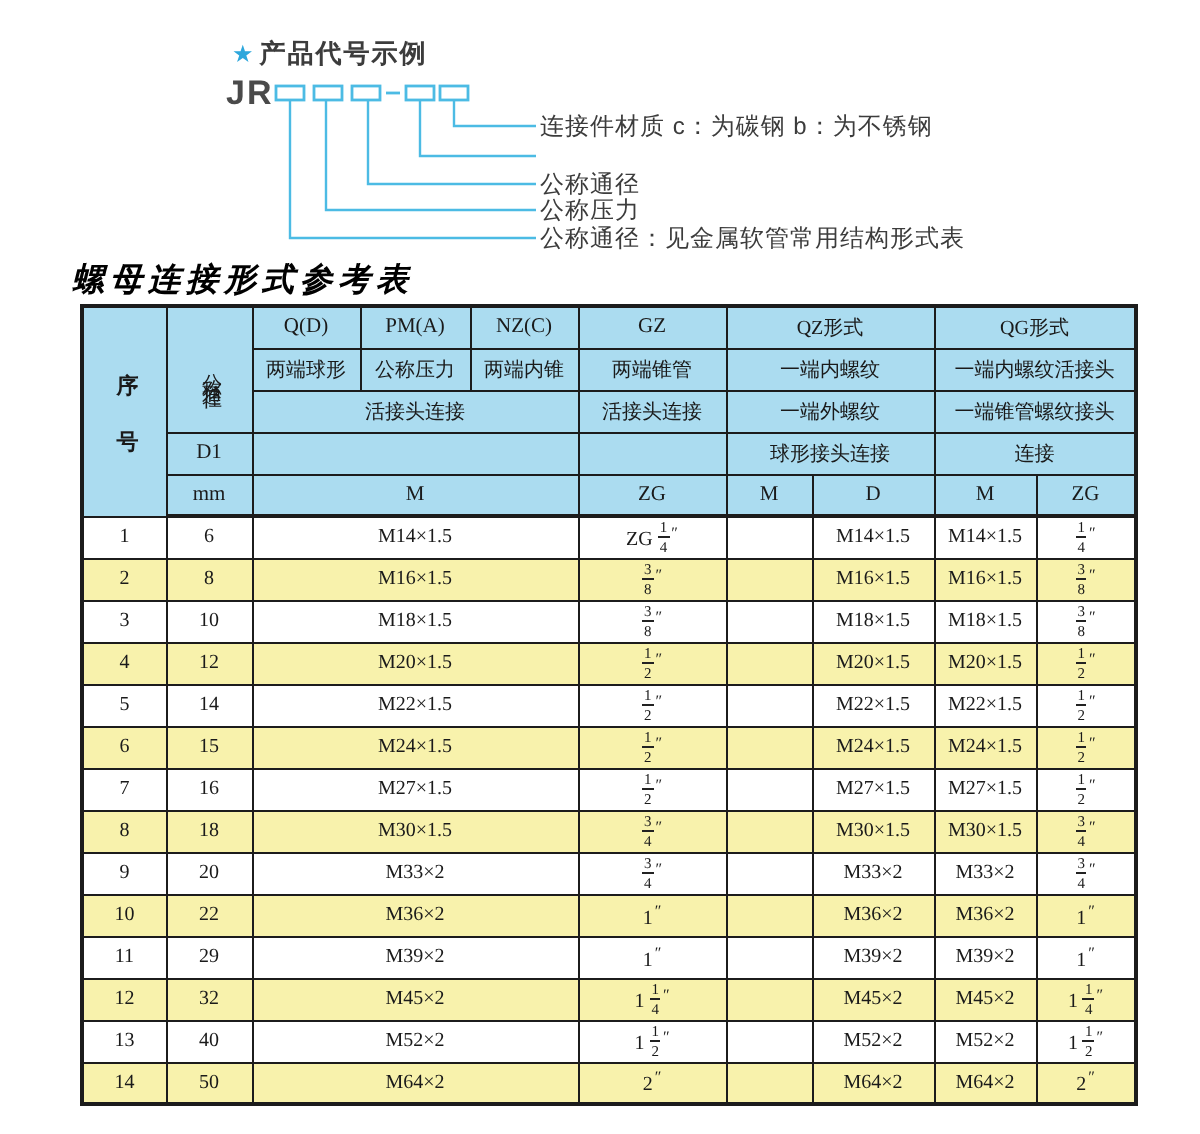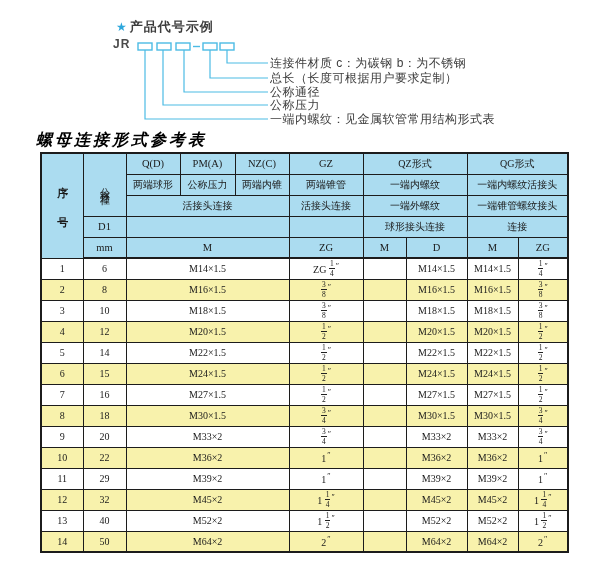--- a/index.html
+++ b/index.html
@@ -9,21 +9,21 @@
   *{margin:0;padding:0;box-sizing:border-box;}
   html,body{width:600px;height:567px;background:#ffffff;overflow:hidden;
     font-family:"Liberation Sans","DejaVu Sans",sans-serif;}
   .page{position:relative;width:600px;height:426px;background:#fff;}
 
   
   .diagram{position:absolute;left:0;top:0;width:600px;height:130px;}
   .diagram svg{position:absolute;left:0;top:0;}
   .star-title{position:absolute;left:116px;top:18px;font-size:13px;font-weight:bold;color:var(--label-ink);letter-spacing:1px;}
   .star{color:#2da7dc;margin-right:2px;font-size:12px;}
-  .code-prefix{position:absolute;left:113px;top:37px;font-size:12px;font-weight:bold;color:#4a4a4a;letter-spacing:1px;}
+  .code-prefix{position:absolute;left:113px;top:37px;font-size:17px;font-weight:bold;color:#4a4a4a;letter-spacing:1px;}
   .dlabel{position:absolute;left:270px;height:14px;line-height:14px;
     font-size:12px;font-weight:normal;color:var(--label-ink);letter-spacing:0.5px;white-space:nowrap;}
 
   
   .tbl-title{position:absolute;left:36px;top:130px;font-size:16px;font-weight:bold;font-style:italic;
     color:#000;letter-spacing:3px;font-family:"Liberation Serif","DejaVu Serif",serif;}
   table.ref{position:absolute;left:40px;top:152px;width:527px;border-collapse:collapse;table-layout:fixed;
     border:2px solid var(--border);font-family:"Liberation Serif","DejaVu Serif",serif;}
   .ref th,.ref td{border:1px solid var(--border);text-align:center;vertical-align:middle;
     padding:0 1px;height:21px;font-weight:normal;color:var(--ink);overflow:hidden;}
@@ -59,24 +59,23 @@
         <polyline points="227,50 227,63 268,63"></polyline>
         <polyline points="210,50 210,78 268,78"></polyline>
         <polyline points="184,50 184,92 268,92"></polyline>
         <polyline points="163,50 163,105 268,105"></polyline>
         <polyline points="145,50 145,119 268,119"></polyline>
       </g>
     </svg>
     <div class="star-title"><span class="star">★</span><span>产品代号示例</span></div>
     <div class="code-prefix">JR</div>
     <div class="dlabel" style="top:56px">连接件材质  c：为碳钢  b：为不锈钢</div>
-    <div class="dlabel" style="top:71px">总长（长度可根据用户要求定制）</div>
     <div class="dlabel" style="top:85px">公称通径</div>
     <div class="dlabel" style="top:98px">公称压力</div>
-    <div class="dlabel" style="top:112px">一端内螺纹：见金属软管常用结构形式表</div>
+    <div class="dlabel" style="top:112px">公称通径：见金属软管常用结构形式表</div>
   </div>
 
   <div class="tbl-title">螺母连接形式参考表</div>
 
   <table class="ref">
     <colgroup>
       <col style="width:42px">
         <col style="width:43px">
       <col style="width:54px">
         <col style="width:55px">

